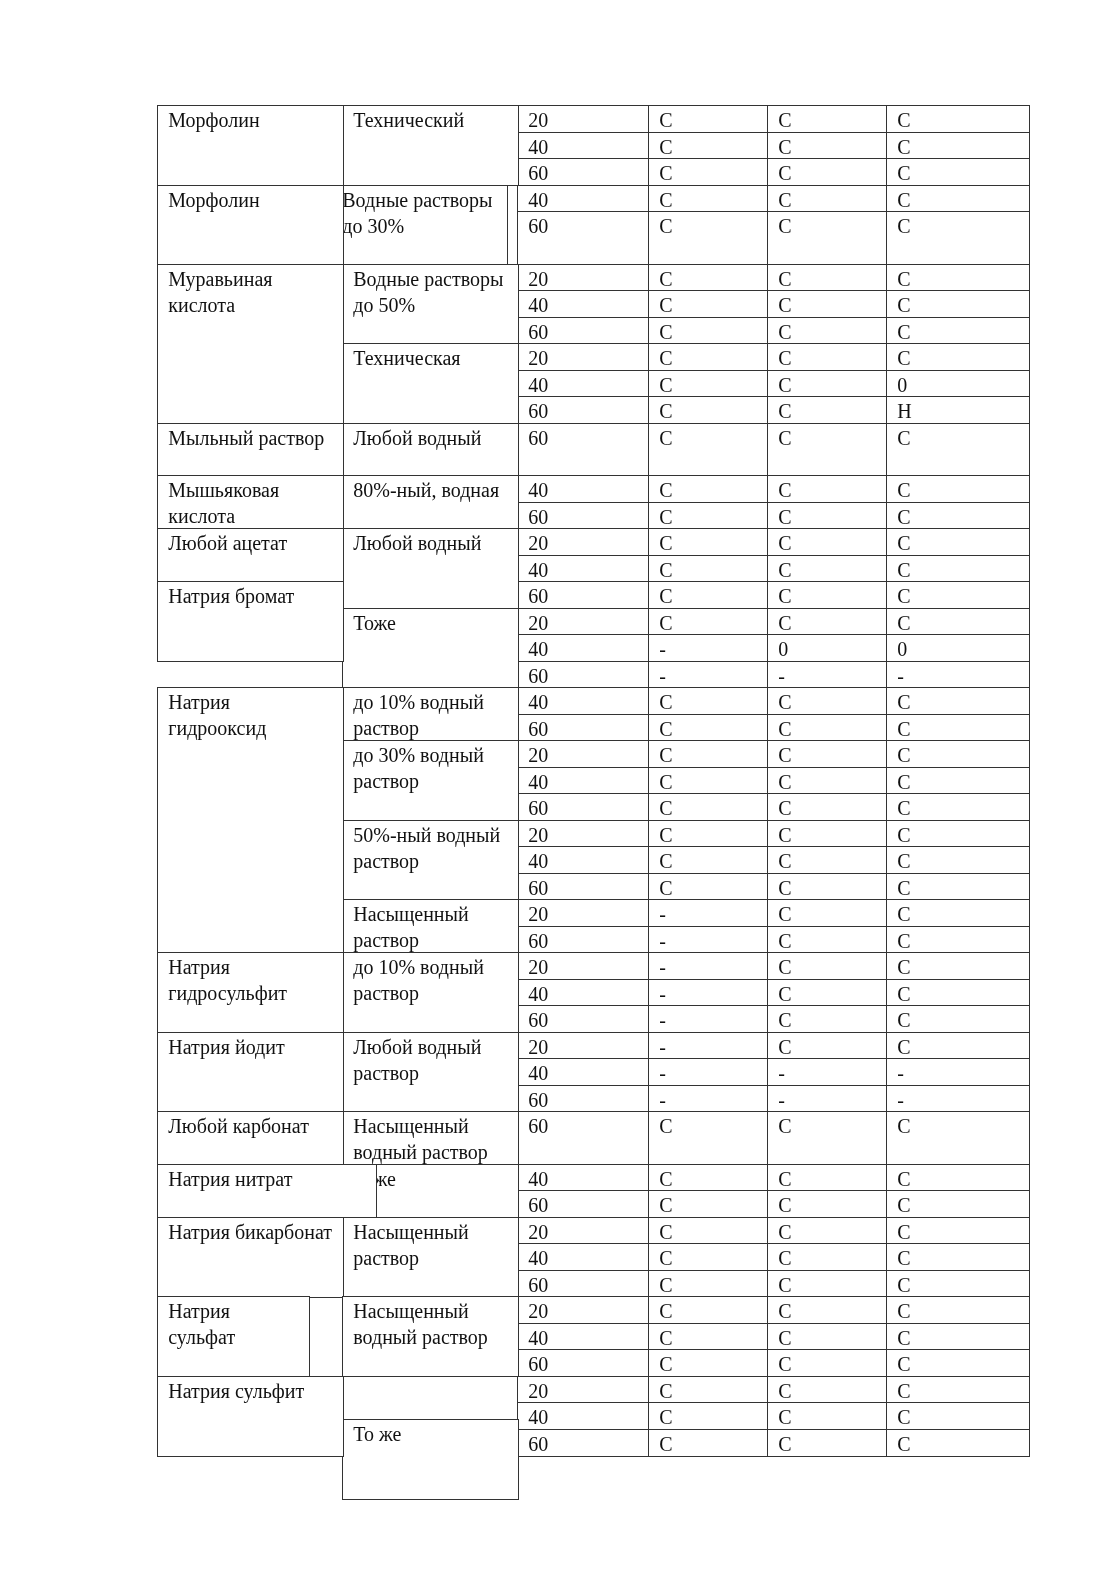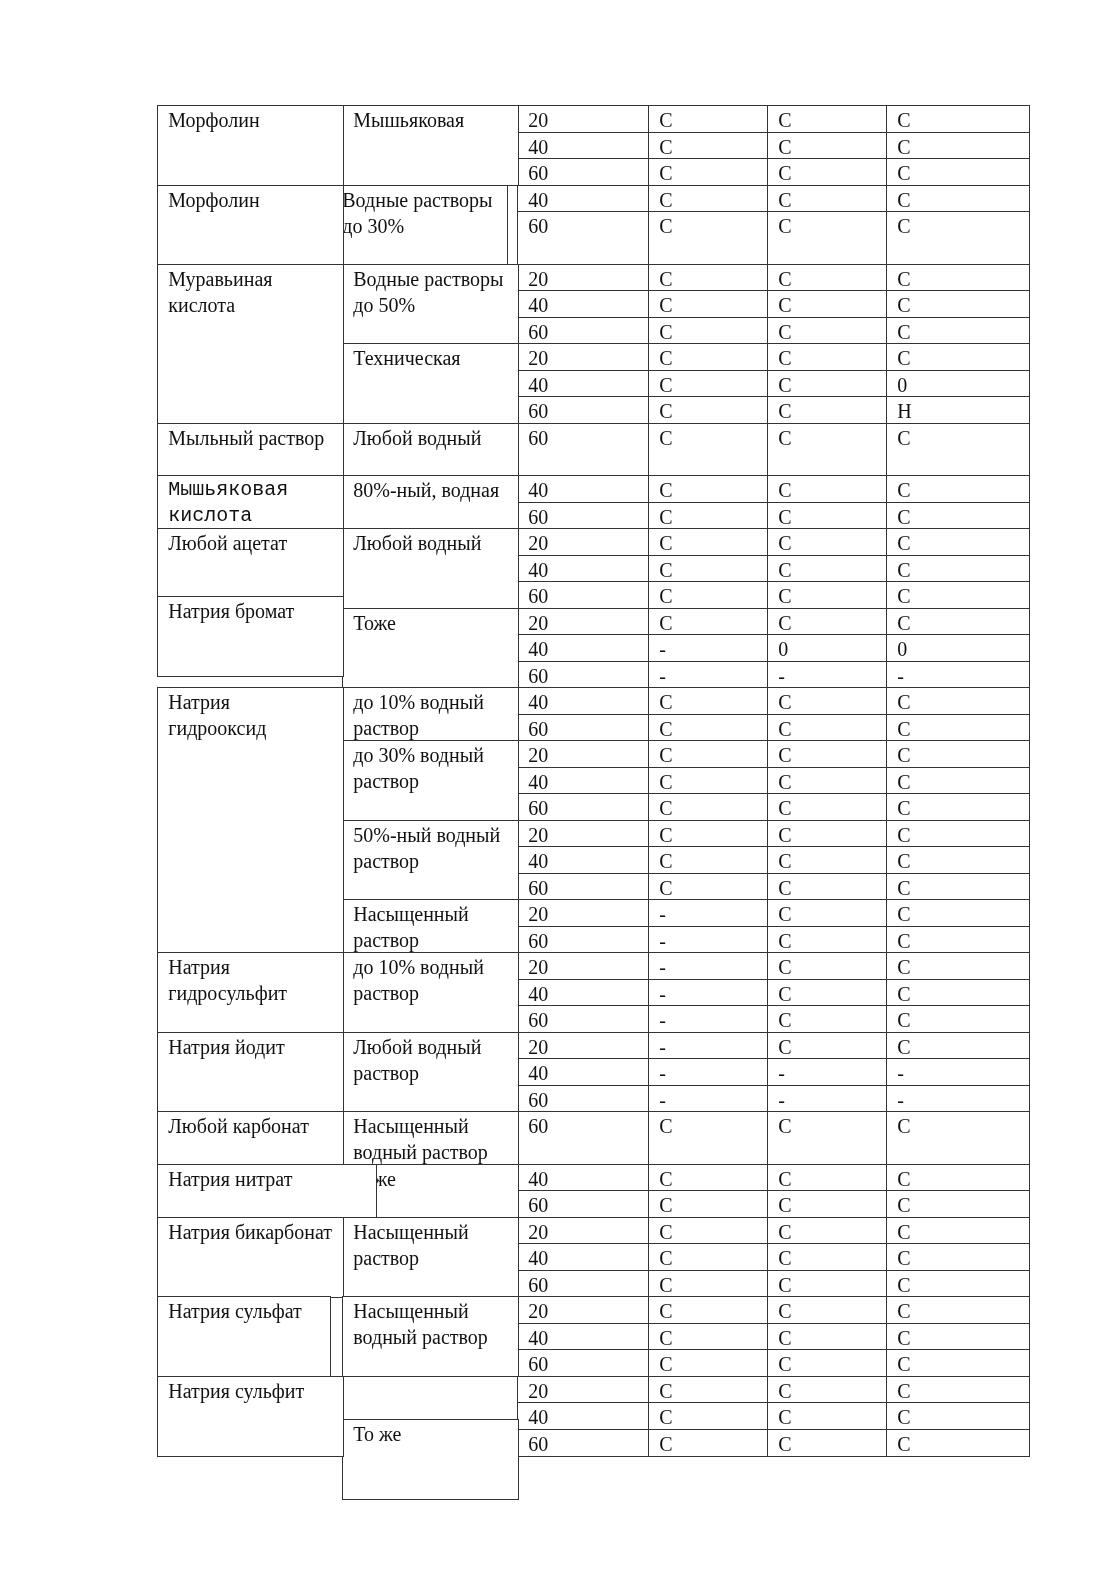--- a/index.html
+++ b/index.html
@@ -20,21 +20,21 @@
       <div class="cell" style="left: 768px; top: 106px; width: 120.5px; height: 28px;">C</div>
       <div class="cell" style="left: 887px; top: 106px; width: 143.5px; height: 28px;">C</div>
       <div class="cell" style="left: 518px; top: 132.5px; width: 132.5px; height: 28px;">40</div>
       <div class="cell" style="left: 649px; top: 132.5px; width: 120.5px; height: 28px;">C</div>
       <div class="cell" style="left: 768px; top: 132.5px; width: 120.5px; height: 28px;">C</div>
       <div class="cell" style="left: 887px; top: 132.5px; width: 143.5px; height: 28px;">C</div>
       <div class="cell" style="left: 518px; top: 159px; width: 132.5px; height: 28px;">60</div>
       <div class="cell" style="left: 649px; top: 159px; width: 120.5px; height: 28px;">C</div>
       <div class="cell" style="left: 768px; top: 159px; width: 120.5px; height: 28px;">C</div>
       <div class="cell" style="left: 887px; top: 159px; width: 143.5px; height: 28px;">C</div>
-      <div class="cell" style="left: 343px; top: 106px; width: 176.5px; height: 81px;">Мышьяковая</div>
+      <div class="cell" style="left: 343px; top: 106px; width: 176.5px; height: 81px;">Технический</div>
       <div class="cell" style="left: 158px; top: 106px; width: 186.5px; height: 81px;">Морфолин</div>
       <div class="cell" style="left: 518px; top: 185.5px; width: 132.5px; height: 28px;">40</div>
       <div class="cell" style="left: 649px; top: 185.5px; width: 120.5px; height: 28px;">C</div>
       <div class="cell" style="left: 768px; top: 185.5px; width: 120.5px; height: 28px;">C</div>
       <div class="cell" style="left: 887px; top: 185.5px; width: 143.5px; height: 28px;">C</div>
       <div class="cell" style="left: 518px; top: 212px; width: 132.5px; height: 54px;">60</div>
       <div class="cell" style="left: 649px; top: 212px; width: 120.5px; height: 54px;">C</div>
       <div class="cell" style="left: 768px; top: 212px; width: 120.5px; height: 54px;">C</div>
       <div class="cell" style="left: 887px; top: 212px; width: 143.5px; height: 54px;">C</div>
       <div class="cell" style="left: 332px; top: 185.5px; width: 176.5px; height: 80.5px;">Водные растворы до 30%</div>
@@ -74,21 +74,21 @@
       <div class="cell" style="left: 158px; top: 423.5px; width: 186.5px; height: 54px;">Мыльный раствор</div>
       <div class="cell" style="left: 518px; top: 476px; width: 132.5px; height: 28px;">40</div>
       <div class="cell" style="left: 649px; top: 476px; width: 120.5px; height: 28px;">C</div>
       <div class="cell" style="left: 768px; top: 476px; width: 120.5px; height: 28px;">C</div>
       <div class="cell" style="left: 887px; top: 476px; width: 143.5px; height: 28px;">C</div>
       <div class="cell" style="left: 518px; top: 502.5px; width: 132.5px; height: 28px;">60</div>
       <div class="cell" style="left: 649px; top: 502.5px; width: 120.5px; height: 28px;">C</div>
       <div class="cell" style="left: 768px; top: 502.5px; width: 120.5px; height: 28px;">C</div>
       <div class="cell" style="left: 887px; top: 502.5px; width: 143.5px; height: 28px;">C</div>
       <div class="cell" style="left: 343px; top: 476px; width: 176.5px; height: 54.5px;">80%-ный, водная</div>
-      <div class="cell" style="left: 158px; top: 476px; width: 186.5px; height: 54.5px; font-family: Liberation Mono, monospace;">Мышьяковая кислота</div>
+      <div class="cell" style="left: 158px; top: 476px; width: 186.5px; height: 54.5px;">Мышьяковая кислота</div>
       <div class="cell" style="left: 518px; top: 529px; width: 132.5px; height: 28px;">20</div>
       <div class="cell" style="left: 649px; top: 529px; width: 120.5px; height: 28px;">C</div>
       <div class="cell" style="left: 768px; top: 529px; width: 120.5px; height: 28px;">C</div>
       <div class="cell" style="left: 887px; top: 529px; width: 143.5px; height: 28px;">C</div>
       <div class="cell" style="left: 518px; top: 555.5px; width: 132.5px; height: 28px;">40</div>
       <div class="cell" style="left: 649px; top: 555.5px; width: 120.5px; height: 28px;">C</div>
       <div class="cell" style="left: 768px; top: 555.5px; width: 120.5px; height: 28px;">C</div>
       <div class="cell" style="left: 887px; top: 555.5px; width: 143.5px; height: 28px;">C</div>
       <div class="cell" style="left: 518px; top: 582px; width: 132.5px; height: 28px;">60</div>
       <div class="cell" style="left: 649px; top: 582px; width: 120.5px; height: 28px;">C</div>
@@ -102,21 +102,21 @@
       <div class="cell" style="left: 887px; top: 608.5px; width: 143.5px; height: 28px;">C</div>
       <div class="cell" style="left: 518px; top: 635px; width: 132.5px; height: 28px;">40</div>
       <div class="cell" style="left: 649px; top: 635px; width: 120.5px; height: 28px;">-</div>
       <div class="cell" style="left: 768px; top: 635px; width: 120.5px; height: 28px;">0</div>
       <div class="cell" style="left: 887px; top: 635px; width: 143.5px; height: 28px;">0</div>
       <div class="cell" style="left: 518px; top: 661.5px; width: 132.5px; height: 28px;">60</div>
       <div class="cell" style="left: 649px; top: 661.5px; width: 120.5px; height: 28px;">-</div>
       <div class="cell" style="left: 768px; top: 661.5px; width: 120.5px; height: 28px;">-</div>
       <div class="cell" style="left: 887px; top: 661.5px; width: 143.5px; height: 28px;">-</div>
       <div class="cell" style="left: 343px; top: 608.5px; width: 176.5px; height: 81px;">Тоже</div>
-      <div class="cell" style="left: 158px; top: 597px; width: 186.5px; height: 81px;">Натрия бромат</div>
+      <div class="cell" style="left: 158px; top: 582px; width: 186.5px; height: 81px;">Натрия бромат</div>
       <div class="cell" style="left: 518px; top: 688px; width: 132.5px; height: 28px;">40</div>
       <div class="cell" style="left: 649px; top: 688px; width: 120.5px; height: 28px;">C</div>
       <div class="cell" style="left: 768px; top: 688px; width: 120.5px; height: 28px;">C</div>
       <div class="cell" style="left: 887px; top: 688px; width: 143.5px; height: 28px;">C</div>
       <div class="cell" style="left: 518px; top: 714.5px; width: 132.5px; height: 28px;">60</div>
       <div class="cell" style="left: 649px; top: 714.5px; width: 120.5px; height: 28px;">C</div>
       <div class="cell" style="left: 768px; top: 714.5px; width: 120.5px; height: 28px;">C</div>
       <div class="cell" style="left: 887px; top: 714.5px; width: 143.5px; height: 28px;">C</div>
       <div class="cell" style="left: 343px; top: 688px; width: 176.5px; height: 54.5px;">до 10% водный раствор</div>
       <div class="cell" style="left: 518px; top: 741px; width: 132.5px; height: 28px;">20</div>
@@ -219,21 +219,21 @@
       <div class="cell" style="left: 887px; top: 1297px; width: 143.5px; height: 28px;">C</div>
       <div class="cell" style="left: 518px; top: 1323.5px; width: 132.5px; height: 28px;">40</div>
       <div class="cell" style="left: 649px; top: 1323.5px; width: 120.5px; height: 28px;">C</div>
       <div class="cell" style="left: 768px; top: 1323.5px; width: 120.5px; height: 28px;">C</div>
       <div class="cell" style="left: 887px; top: 1323.5px; width: 143.5px; height: 28px;">C</div>
       <div class="cell" style="left: 518px; top: 1350px; width: 132.5px; height: 28px;">60</div>
       <div class="cell" style="left: 649px; top: 1350px; width: 120.5px; height: 28px;">C</div>
       <div class="cell" style="left: 768px; top: 1350px; width: 120.5px; height: 28px;">C</div>
       <div class="cell" style="left: 887px; top: 1350px; width: 143.5px; height: 28px;">C</div>
       <div class="cell" style="left: 343px; top: 1297px; width: 176.5px; height: 81px;">Насыщенный водный раствор</div>
-      <div class="cell" style="left: 158px; top: 1297px; width: 174px; height: 81px;">Натрия сульфат</div>
+      <div class="cell" style="left: 158px; top: 1297px; width: 153px; height: 81px;">Натрия сульфат</div>
       <div class="cell" style="left: 518px; top: 1376.5px; width: 132.5px; height: 28px;">20</div>
       <div class="cell" style="left: 649px; top: 1376.5px; width: 120.5px; height: 28px;">C</div>
       <div class="cell" style="left: 768px; top: 1376.5px; width: 120.5px; height: 28px;">C</div>
       <div class="cell" style="left: 887px; top: 1376.5px; width: 143.5px; height: 28px;">C</div>
       <div class="cell" style="left: 518px; top: 1403px; width: 132.5px; height: 28px;">40</div>
       <div class="cell" style="left: 649px; top: 1403px; width: 120.5px; height: 28px;">C</div>
       <div class="cell" style="left: 768px; top: 1403px; width: 120.5px; height: 28px;">C</div>
       <div class="cell" style="left: 887px; top: 1403px; width: 143.5px; height: 28px;">C</div>
       <div class="cell" style="left: 518px; top: 1429.5px; width: 132.5px; height: 28px;">60</div>
       <div class="cell" style="left: 649px; top: 1429.5px; width: 120.5px; height: 28px;">C</div>

